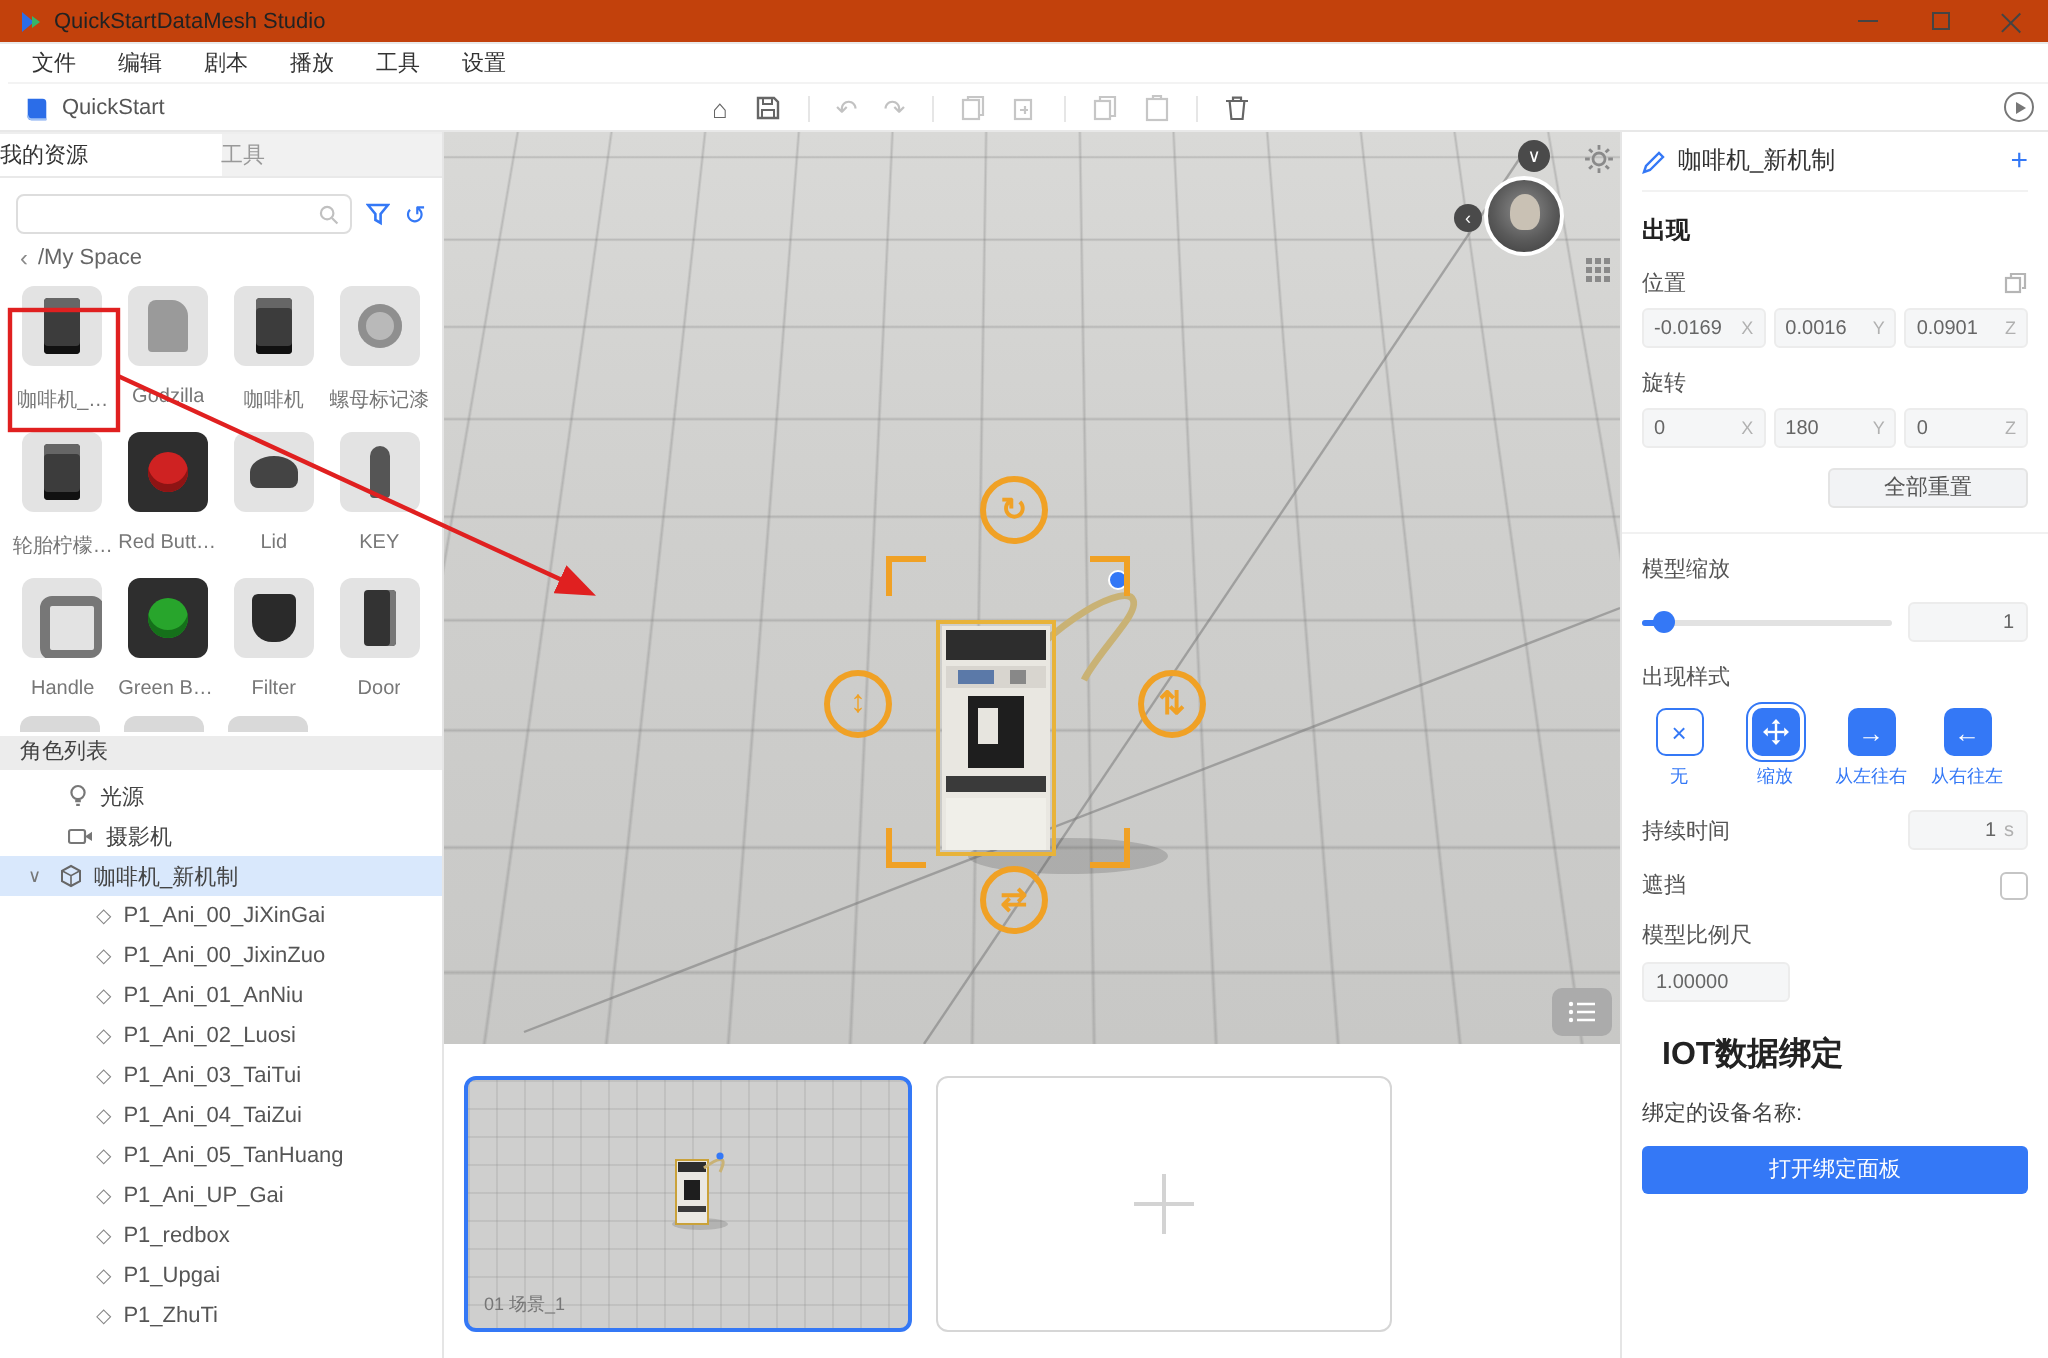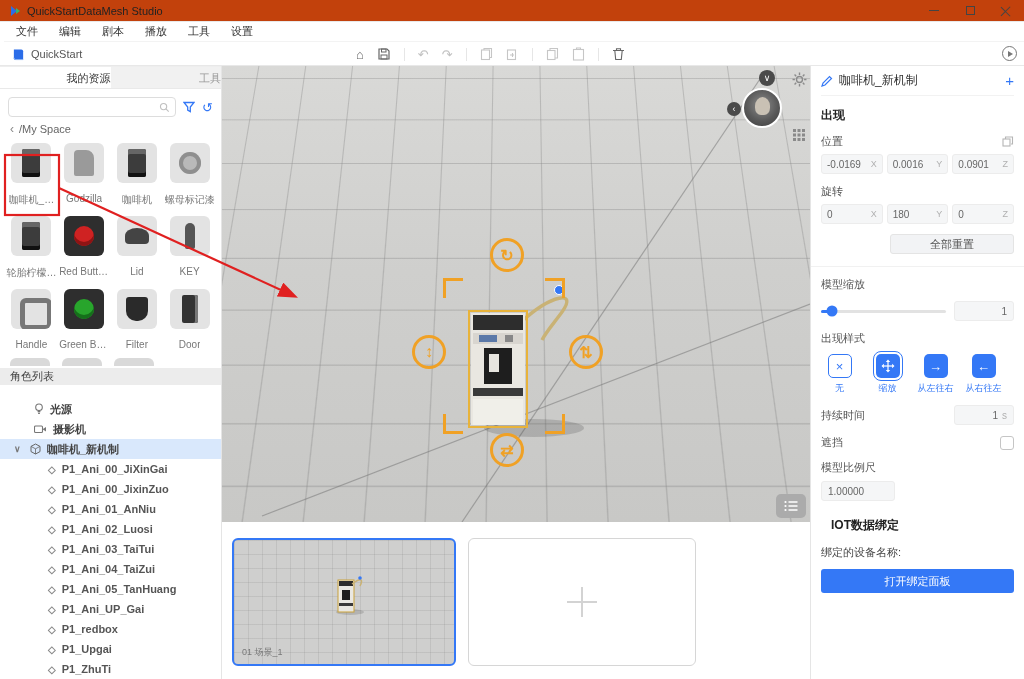--- a/index.html
+++ b/index.html
@@ -31,21 +31,21 @@
   .toolbar { position:absolute; left:356px; top:0; height:24px; display:flex; align-items:center; gap:13px; }
   .tb-sep { width:1px; height:13px; background:#e6e6e6; }
   .tb-glyph { font-size:13px; color:#666; line-height:1; }
   .tb-glyph.dim { color:#c2c2c2; }
   .play-btn { position:absolute; right:7px; top:4px; width:15px; height:15px; border:1.2px solid #777; border-radius:50%; display:flex; align-items:center; justify-content:center; }
   .play-tri { width:0; height:0; border-left:5px solid #777; border-top:3.5px solid transparent; border-bottom:3.5px solid transparent; margin-left:1px; }
   
   .sidebar { position:absolute; left:0; top:66px; width:222px; bottom:0; background:#fff; border-right:1px solid #e5e5e5; overflow:hidden; }
   .lib-label { margin:5px 10px 4px; color:#3478F6; font-size:12px; }
   .side-tabs { display:flex; height:23px; background:#f1f1f1; border-top:1px solid #eee; border-bottom:1px solid #e9e9e9; }
-  .side-tab { flex:1; text-align:right; line-height:22px; color:#999; }
+  .side-tab { flex:1; text-align:left; line-height:22px; color:#999; }
   .side-tab.active { background:#fff; color:#333; }
   .search-row { display:flex; align-items:center; gap:7px; margin:8px 8px 2px; }
   .search-box { flex:1; height:20px; border:1px solid #ddd; border-radius:4px; display:flex; align-items:center; padding:0 5px; background:#fff; }
   .search-box input { border:0; outline:0; flex:1; min-width:0; font-size:10px; font-family:inherit; }
   .reset-glyph { color:#3478F6; font-size:13px; }
   .breadcrumb { display:flex; align-items:center; gap:5px; margin:5px 10px 3px; color:#666; }
   .crumb-chev { font-size:12px; color:#888; }
   .asset-grid { display:grid; grid-template-columns:repeat(4,1fr); gap:9px 2px; padding:4px 6px 0; }
   .asset { display:flex; flex-direction:column; align-items:center; }
   .thumb { width:40px; height:40px; border-radius:6px; background:#e3e3e3; position:relative; overflow:hidden; }
@@ -56,21 +56,21 @@
   .tone-red { background:#2e2e2e; } .tone-red::after { content:""; position:absolute; left:10px; top:10px; width:20px; height:20px; border-radius:50%; background:#cf2222; box-shadow:inset 0 -4px 0 #8e1414; }
   .tone-green { background:#2e2e2e; } .tone-green::after { content:""; position:absolute; left:10px; top:10px; width:20px; height:20px; border-radius:50%; background:#28a52c; box-shadow:inset 0 -4px 0 #15701a; }
   .tone-lid::after { content:""; position:absolute; left:8px; top:12px; width:24px; height:16px; background:#444; border-radius:50% 50% 4px 4px; }
   .tone-key::after { content:""; position:absolute; left:15px; top:7px; width:10px; height:26px; background:#555; border-radius:5px 5px 2px 2px; }
   .tone-handle::after { content:""; position:absolute; left:9px; top:9px; width:22px; height:22px; border:5px solid #777; border-radius:6px; }
   .tone-filter::after { content:""; position:absolute; left:9px; top:8px; width:22px; height:24px; background:#2a2a2a; border-radius:3px 3px 10px 10px; }
   .tone-door::after { content:""; position:absolute; left:12px; top:6px; width:16px; height:28px; background:#333; border-radius:2px; box-shadow:inset -3px 0 0 #777; }
   .partial-row { display:flex; gap:12px; padding:8px 6px 0 10px; height:16px; overflow:hidden; }
   .partial-row .thumb { width:40px; height:40px; background:#d9d9d9; }
   .role-header { height:17px; line-height:17px; background:#ececec; padding-left:10px; color:#444; margin-top:2px; }
-  .role-list { padding-top:14px;font-weight:bold; }
+  .role-list { padding-top:3px; }
   .role-item { height:20px; display:flex; align-items:center; gap:6px; padding-left:34px; color:#444; position:relative; }
   .role-item.parent { padding-left:30px; }
   .role-item.selected { background:#d9e8fc; }
   .role-item .tree-chev { position:absolute; left:14px; color:#777; font-size:9px; }
   .role-child { height:20px; display:flex; align-items:center; gap:6px; padding-left:48px; color:#555; }
   .diamond { color:#888; font-size:10px; }
   
   .viewport { position:absolute; left:222px; top:66px; width:588px; height:456px; overflow:hidden;
     background:linear-gradient(180deg,#d9d9d7 0%,#cfcfcd 45%,#c8c8c6 100%); }
   .grid3d { position:absolute; left:-40%; top:-6%; width:180%; height:175%;
@@ -114,41 +114,41 @@
   .inspector { position:absolute; left:810px; top:66px; right:0; bottom:0; background:#fff; border-left:1px solid #e5e5e5; padding:0 10px; }
   .insp-header { display:flex; align-items:center; gap:6px; height:30px; border-bottom:1px solid #f2f2f2; }
   .insp-title { font-size:12px; color:#333; }
   .insp-plus { margin-left:auto; color:#3478F6; font-size:15px; }
   .section-title { font-weight:bold; font-size:12px; color:#222; margin:11px 0 2px; }
   .field-row { display:flex; align-items:center; justify-content:space-between; margin-top:10px; color:#555; }
   .triple { display:flex; gap:4px; margin-top:5px; }
   .mini-input { flex:1; height:20px; background:#f5f6f7; border:1px solid #ececec; border-radius:3px;
     display:flex; align-items:center; justify-content:space-between; padding:0 5px; font-size:10px; color:#666; }
   .axis { color:#b0b0b0; font-size:9px; }
-  .reset-btn { margin:10px 0 0 auto; width:124px; height:20px; background:#f2f3f5; border:1px solid #e4e4e4; border-radius:3px;
+  .reset-btn { margin:10px 0 0 auto; width:100px; height:20px; background:#f2f3f5; border:1px solid #e4e4e4; border-radius:3px;
     text-align:center; line-height:18px; color:#555; }
   .hdiv { height:1px; background:#f1f1f1; margin:12px -10px 0; }
   .slider-row { display:flex; align-items:center; gap:8px; margin-top:9px; }
   .slider { flex:1; height:3px; background:#e2e2e2; border-radius:2px; position:relative; }
   .slider-fill { position:absolute; left:0; top:0; width:9%; height:100%; background:#3478F6; border-radius:2px; }
   .slider-knob { position:absolute; left:9%; top:50%; transform:translate(-50%,-50%); width:11px; height:11px; border-radius:50%; background:#3478F6; }
   .num-input { width:60px; height:20px; background:#f5f6f7; border:1px solid #ececec; border-radius:3px;
     display:flex; align-items:center; justify-content:flex-end; gap:4px; padding:0 6px; font-size:10px; color:#666; }
   .unit { color:#b0b0b0; }
   .styles-row { display:flex; gap:11px; margin-top:8px; }
   .style-opt { display:flex; flex-direction:column; align-items:center; gap:4px; width:37px; }
   .style-icon { width:24px; height:24px; border-radius:5px; display:flex; align-items:center; justify-content:center; font-size:13px; }
   .style-icon.outline { border:1.5px solid #3478F6; color:#3478F6; background:#fff; }
   .style-icon.filled { background:#3478F6; color:#fff; }
   .style-opt.selected .style-icon { outline:1.5px solid #3478F6; outline-offset:2px; }
   .style-label { font-size:9px; color:#3478F6; white-space:nowrap; }
   .checkbox { width:14px; height:14px; border:1px solid #c5c5c5; border-radius:3px; background:#fff; }
   .wide-input { margin-top:6px; width:74px; height:20px; background:#f5f6f7; border:1px solid #ececec; border-radius:3px;
     display:flex; align-items:center; padding:0 6px; font-size:10px; color:#666; }
-  .iot-header { font-weight:bold; font-size:12px; color:#222; margin-top:16px;padding-left:10px; }
+  .iot-header { font-weight:bold; font-size:16px; color:#222; margin-top:16px;padding-left:10px; }
   .device-label { margin-top:11px; color:#444; }
   .bind-btn { margin-top:9px; height:24px; background:#3478F6; border-radius:3px; color:#fff; text-align:center; line-height:24px; font-size:11px; }
   
   .annotation { position:absolute; left:0; top:0; z-index:60; pointer-events:none; }
 </style>
 </head>
 <body>
 
 <div class="titlebar">
   <svg class="app-logo" viewBox="0 0 12 12">

